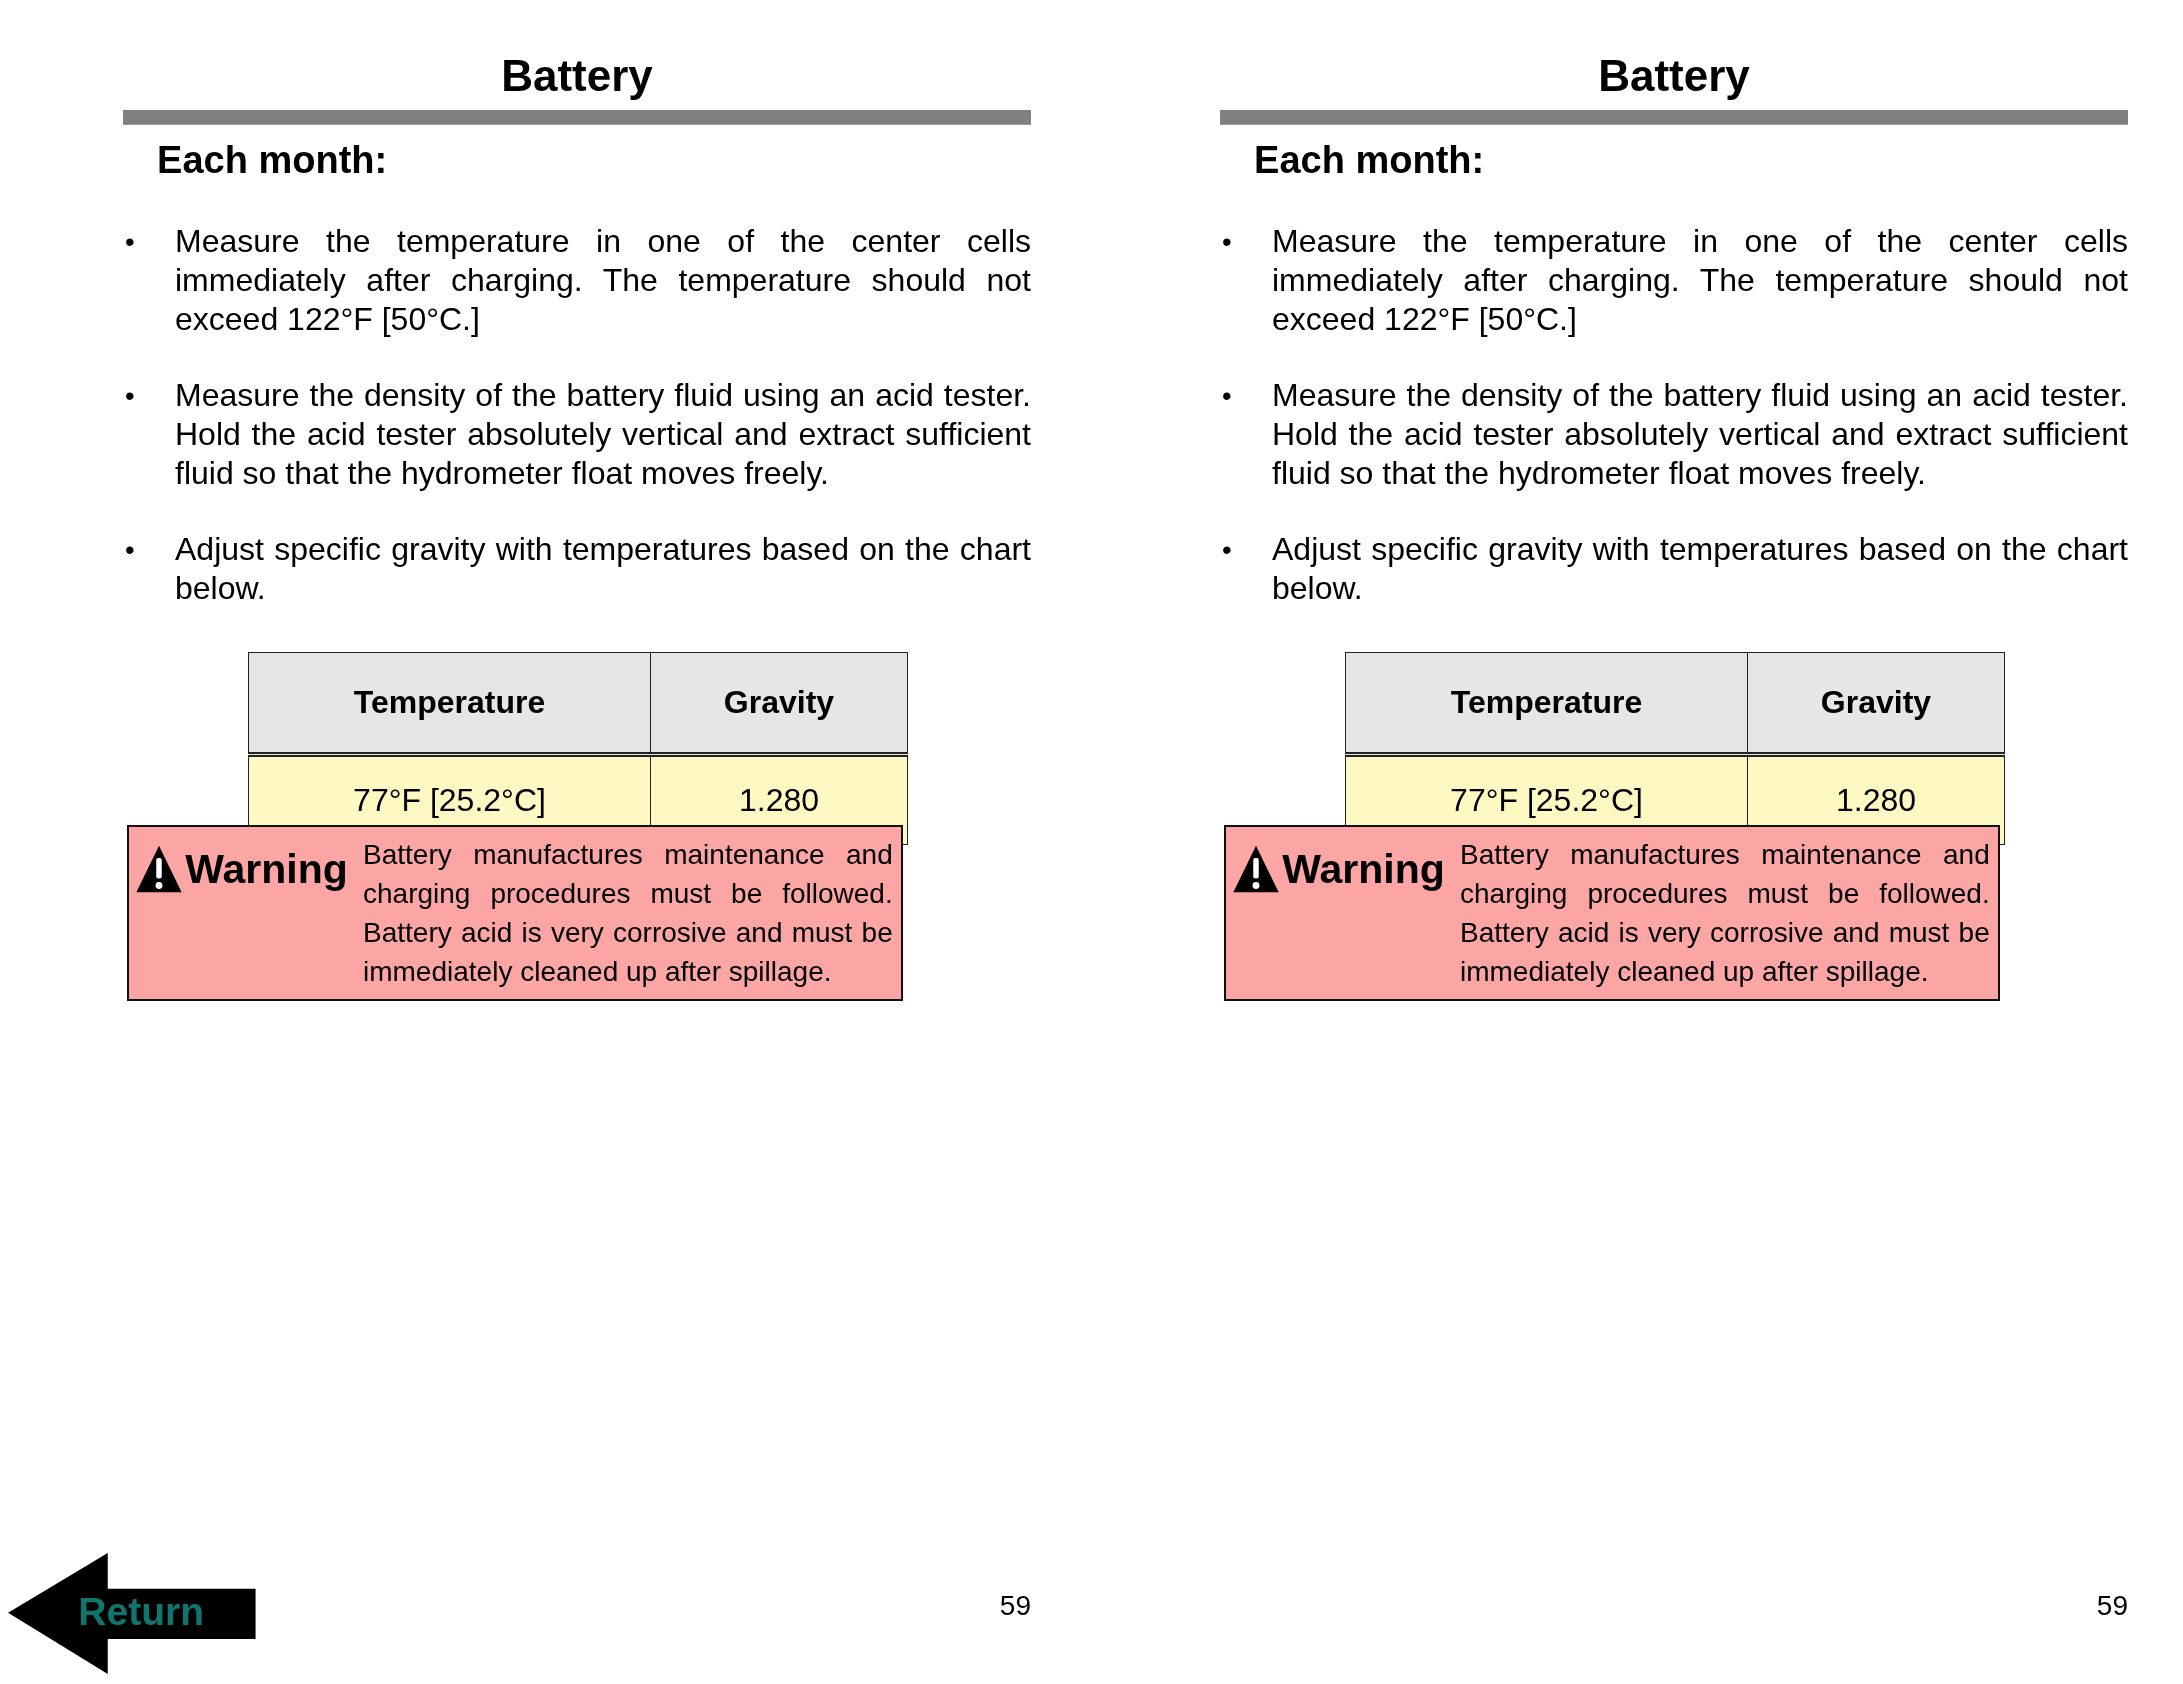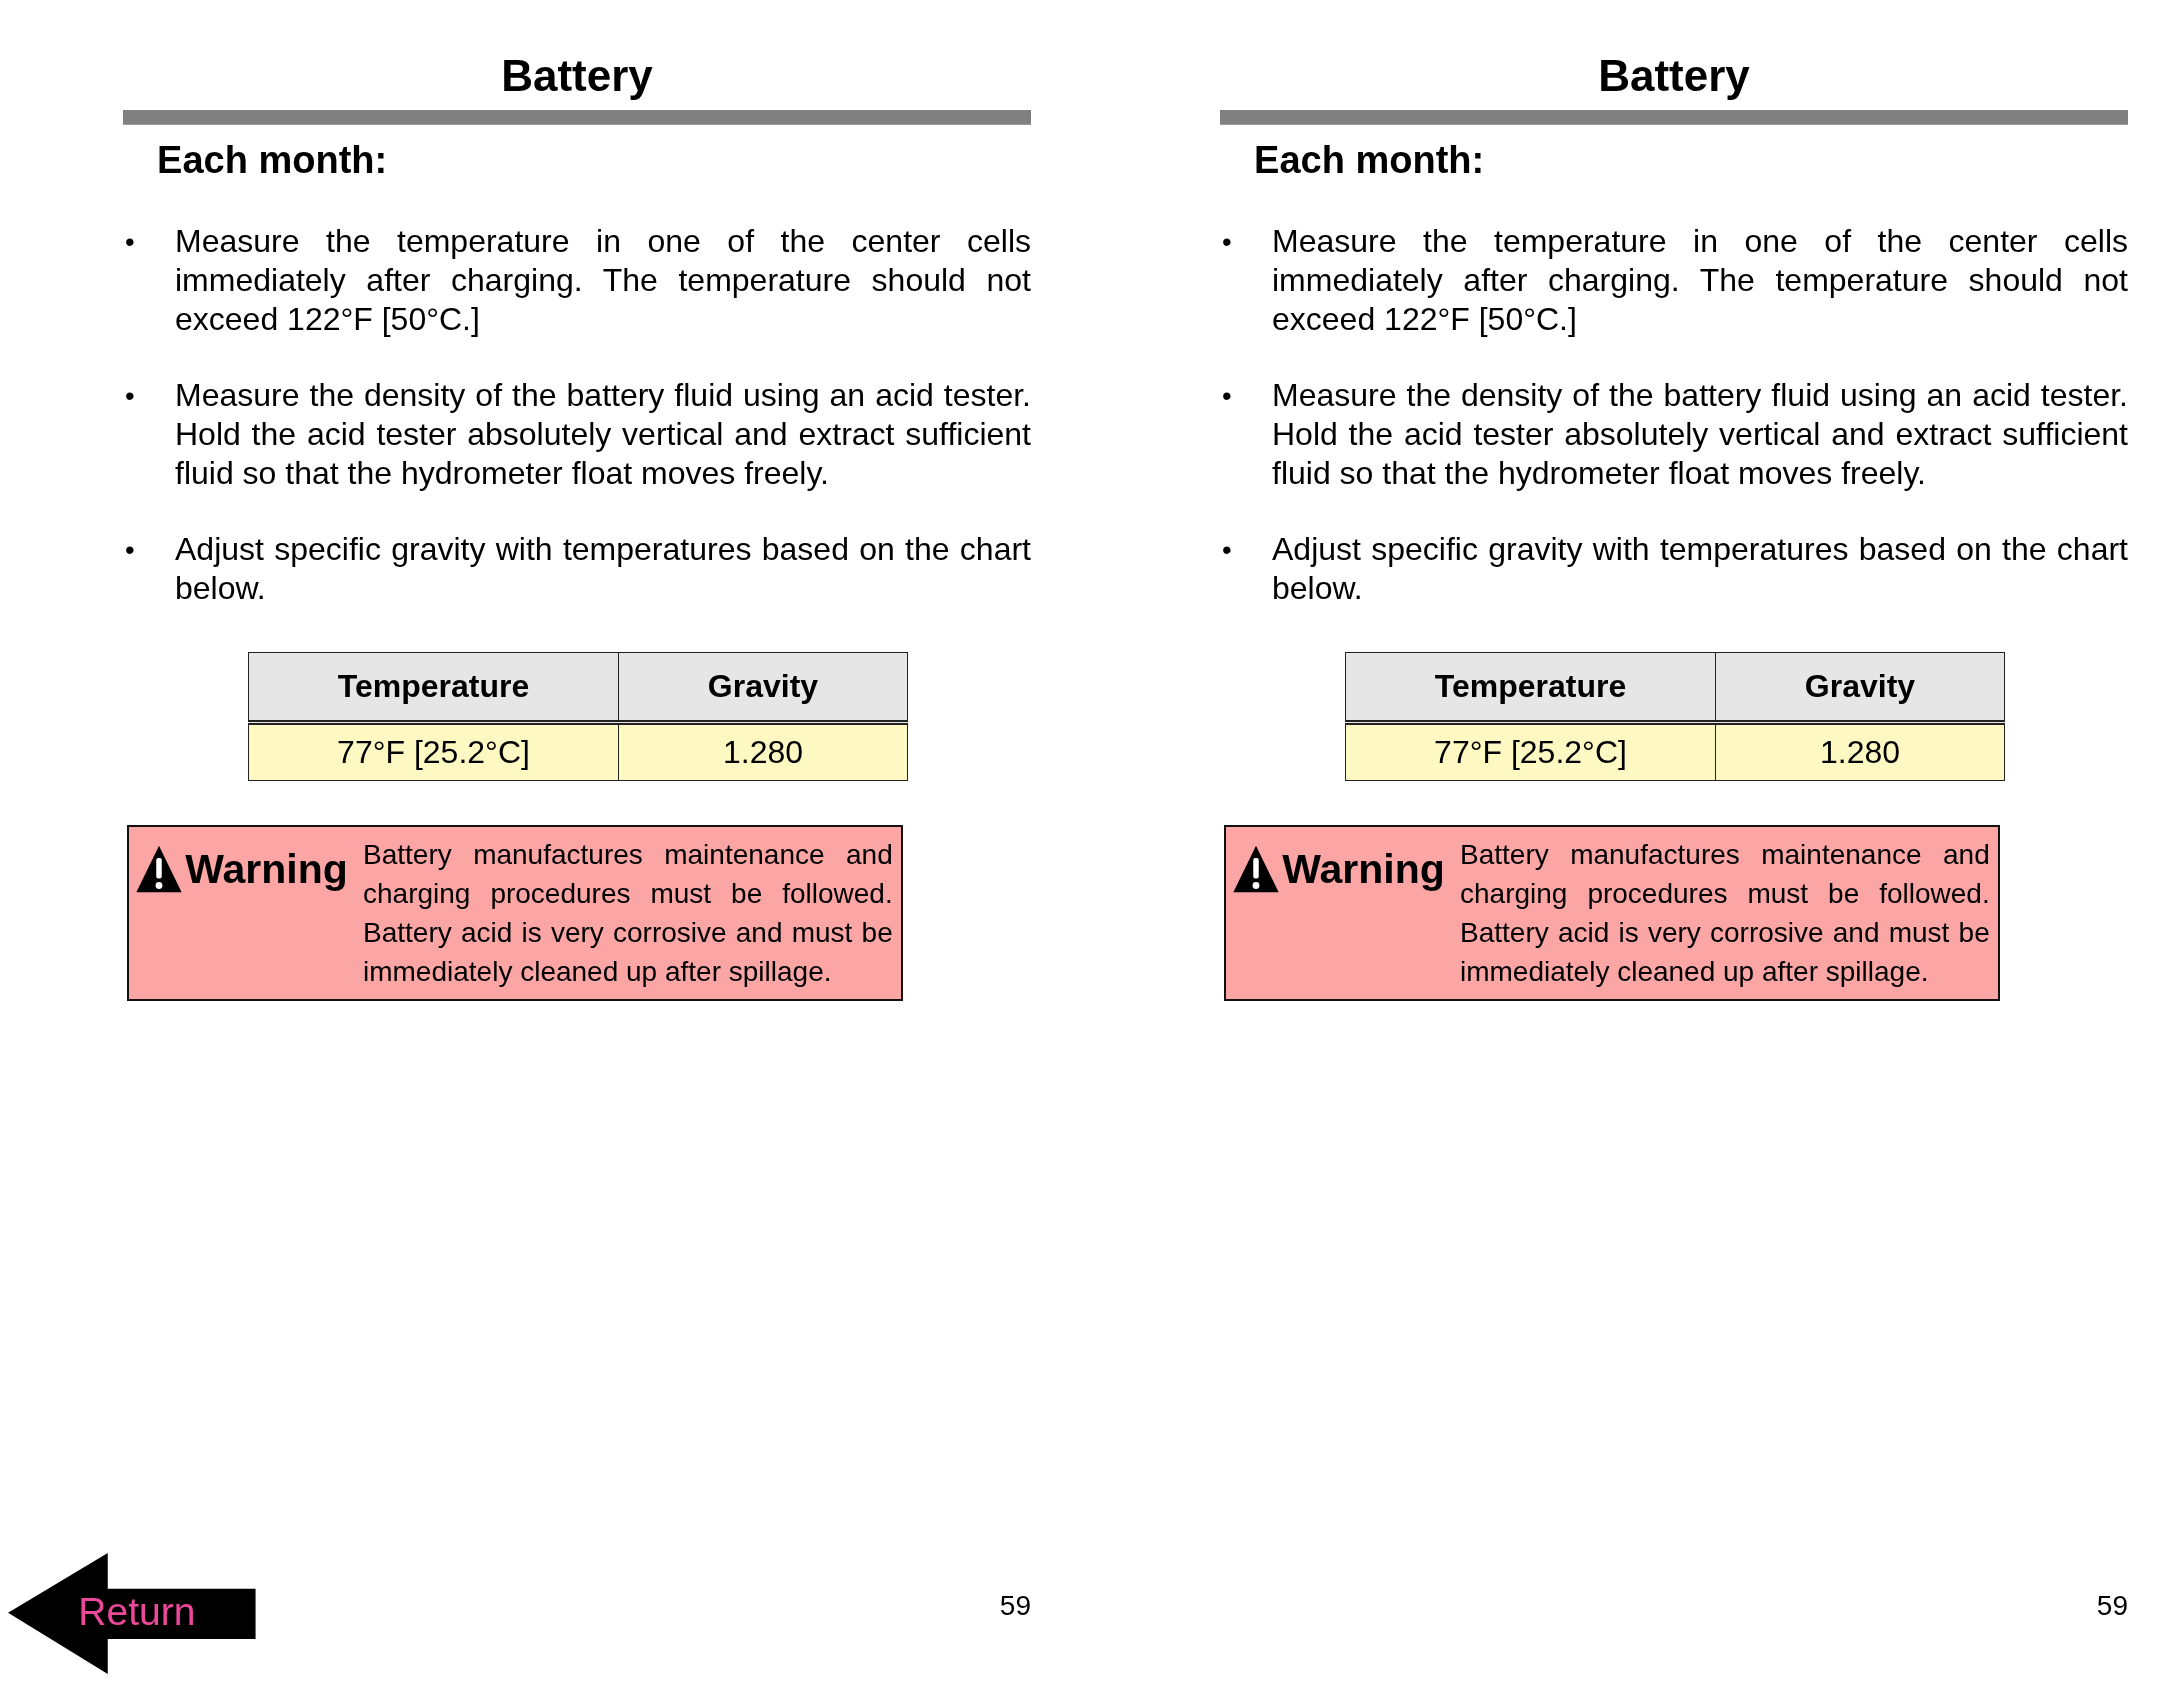--- a/index.html
+++ b/index.html
@@ -37,21 +37,21 @@
     .bullets .bullet-dot {
       position: absolute; left: 0px; top: 0; width: 13.8px; text-align: center;
       font-size: 27.6px;
     }
 
     table.gravity-table {
       position: absolute; top: 652px; left: 125px; width: 660px;
       border-collapse: collapse; font-size: 32px;
     }
     table.gravity-table th, table.gravity-table td {
-      border: 1.4px solid #222; text-align: center; padding: 0;
+      border: 1.4px solid #222; text-align: center; padding: 16px;
     }
     table.gravity-table th {
       background: #e6e6e6; font-weight: bold; height: 67px;
       border-bottom: 5.5px double #222;
     }
     table.gravity-table td { height: 55px; background: #fef9c3; }
     table.gravity-table th.col-temp { width: 369px; }
 
     .warning-box {
       position: absolute; top: 825px; left: 4px; width: 776px; height: 176px;
@@ -74,21 +74,21 @@
       font-size: 28px; line-height: 41px;
     }
 
     .return-button {
       position: absolute; left: 8.3px; top: 1553px; width: 249px; height: 121px;
       cursor: pointer;
     }
     .return-button svg { position: absolute; left: 0; top: 0; }
     .return-label {
       position: absolute; left: 70px; top: 37px;
-      color: #ec4899; font-weight: normal; font-size: 39px; line-height: 44px;
+      color: #0f766e; font-weight: bold; font-size: 39px; line-height: 44px;
     }
   </style>
 </head>
 <body>
 
 <div class="page left">
   <div class="title">Battery</div>
   <div class="title-bar"></div>
   <div class="section-heading">Each month:</div>
 

